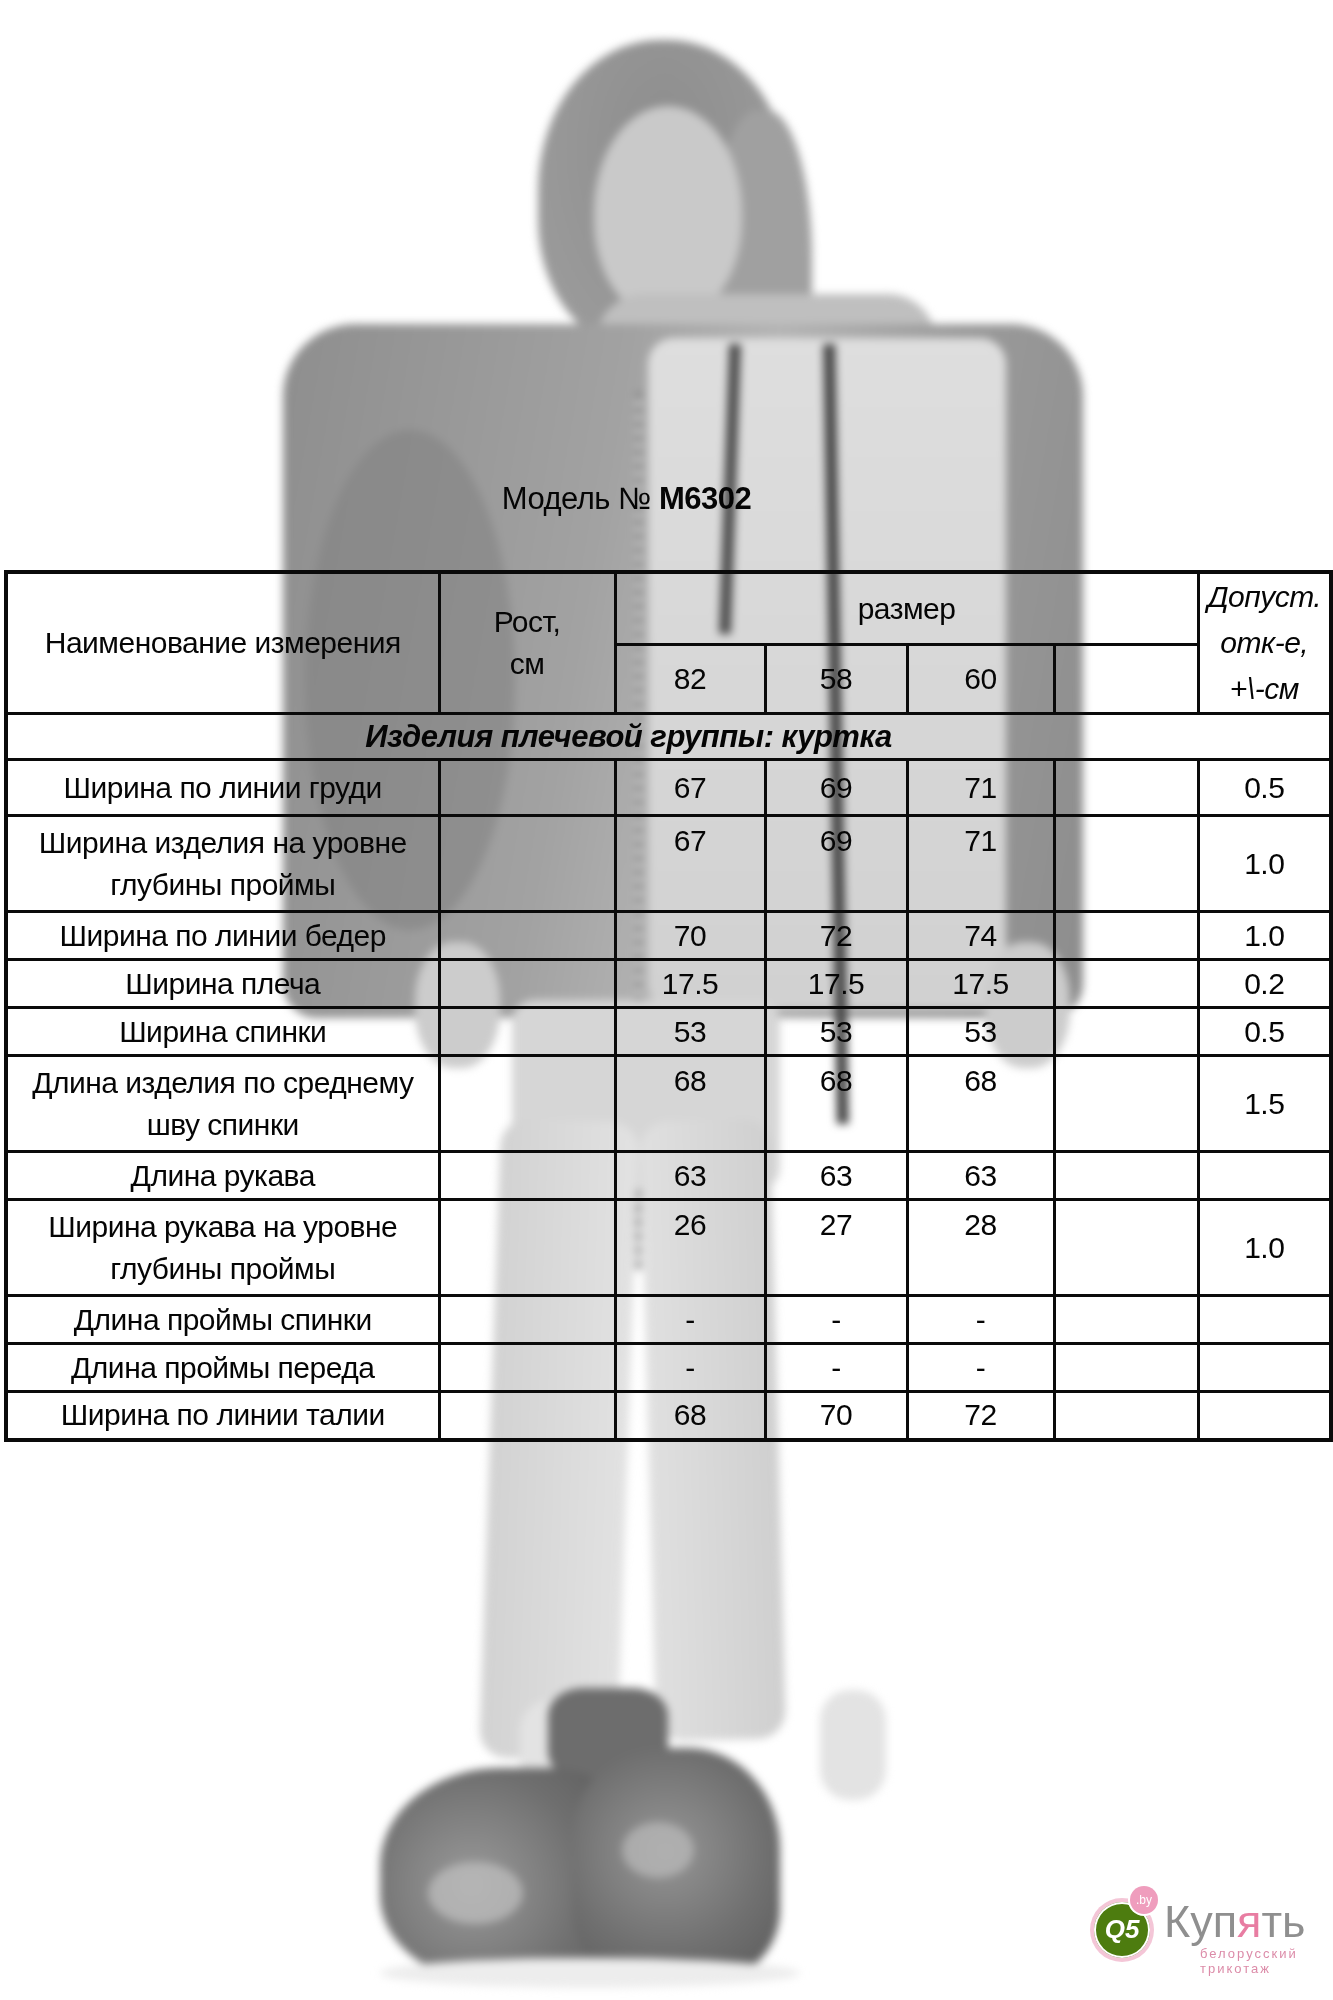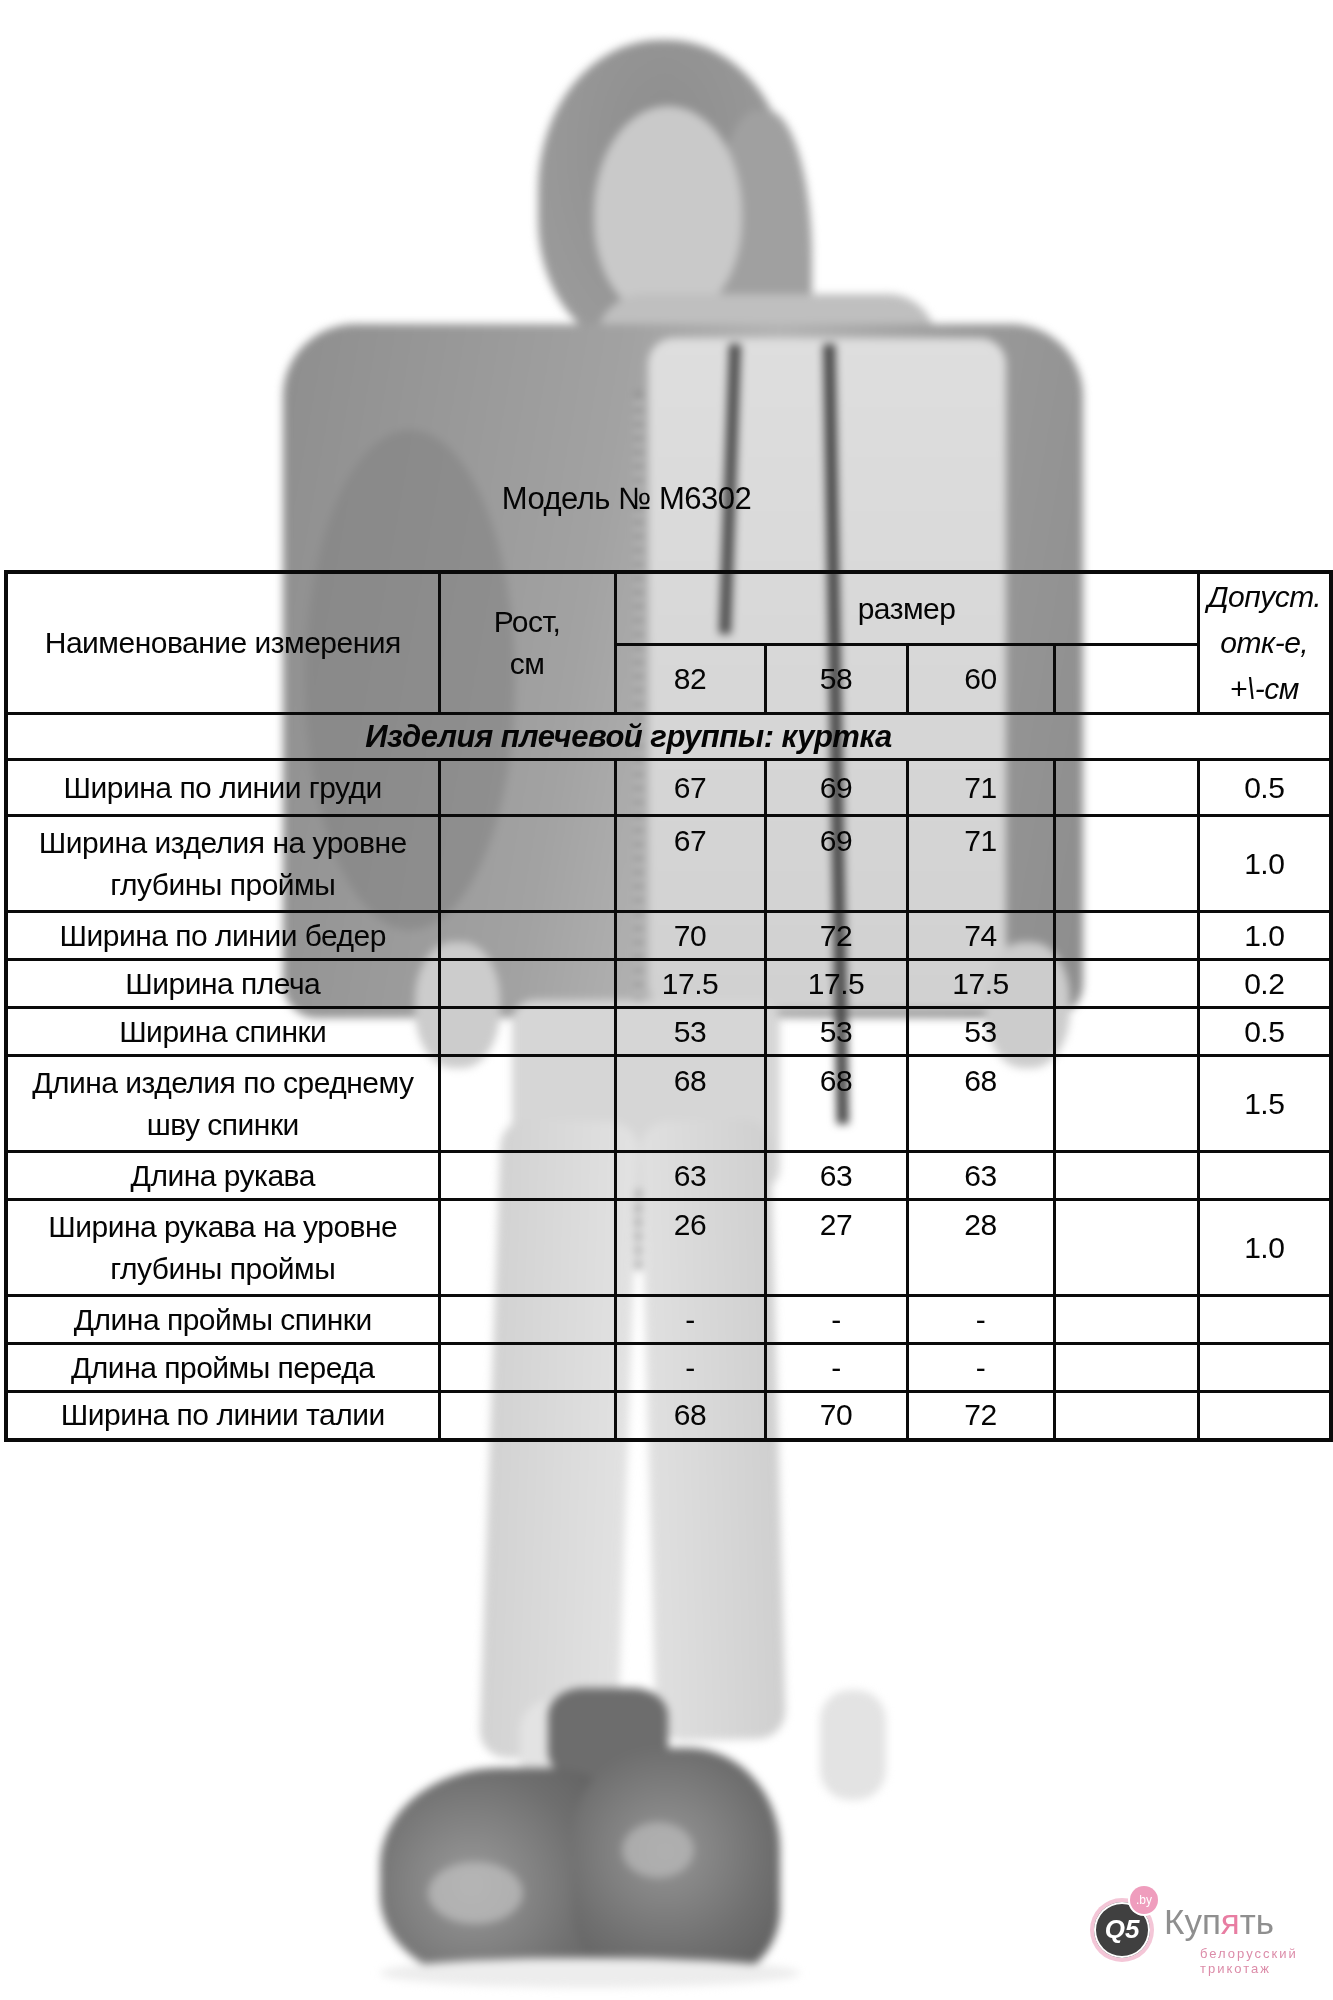--- a/index.html
+++ b/index.html
@@ -30,21 +30,21 @@
   .ph-laces      { left:548px; top:1688px; width:120px; height:92px; background:#6d6d6d; border-radius:30%; }
   .ph-shoe-l     { left:380px; top:1768px; width:262px; height:212px; background:radial-gradient(circle at 35% 55%, #9a9a9a 0%, #6f6f6f 55%, #585858 100%); border-radius:46% 36% 24% 40%; }
   .ph-shoe-r     { left:572px; top:1748px; width:208px; height:230px; background:radial-gradient(circle at 45% 45%, #969696 0%, #707070 58%, #5a5a5a 100%); border-radius:40% 44% 30% 30%; }
   .ph-shine-1    { left:428px; top:1862px; width:95px; height:62px; background:#c0c0c0; border-radius:50%; opacity:.7; }
   .ph-shine-2    { left:622px; top:1822px; width:72px; height:56px; background:#bababa; border-radius:50%; opacity:.7; }
   .ph-floor      { left:380px; top:1958px; width:420px; height:30px; background:#ededed; border-radius:50%; }
 
   
   .titles { position:absolute; left:0; top:482px; width:1253px; text-align:center; z-index:2; letter-spacing:-0.5px; }
   .title-line1 { font-size:31px; font-weight:400; line-height:34px; }
-  .title-line1 .model-no { font-weight:400;margin-top:28px; }
+  .title-line1 .model-no { font-weight:700;margin-top:28px; }
   .title-line2 { font-size:33px; font-weight:700; line-height:36px; margin-top:8px; }
 
   
   table.meas { position:absolute; left:4px; top:570px; width:1325px; z-index:2;
                border-collapse:collapse; table-layout:fixed; border:4px solid #0a0a0a; }
   table.meas td { border:3px solid #0a0a0a; padding:0; text-align:center; vertical-align:middle;
                   font-size:30px; letter-spacing:-0.5px; color:#050505; background:transparent; }
   tr.hdr1 { height:72px; } tr.hdr2 { height:68px; }
   td.h-name   { font-size:31px; }
   td.h-rost   { white-space:pre-line; font-size:31px; line-height:42px; }
@@ -55,27 +55,27 @@
   tr.sec-row td { font-style:italic; font-weight:700; font-size:31px; padding-right:80px; }
   td.name { white-space:pre-line; line-height:42px; }
   tr.single { height:48px; }
   tr.r0     { height:56px; }
   tr.tall   { height:96px; }
   tr.tall td.v { vertical-align:top; line-height:40px; padding-top:4px; }
 
   
   .logo { position:absolute; left:1088px; top:1880px; width:245px; height:100px; z-index:3; }
   .logo-circle { position:absolute; left:6px; top:22px; width:56px; height:56px; border-radius:50%;
-                 background:#404040; color:#fff; font-size:26px; font-weight:700; font-style:italic;
+                 background:#4d7c0f; color:#fff; font-size:26px; font-weight:700; font-style:italic;
                  text-align:center; line-height:54px;
                  box-shadow:0 0 0 4px #f4c6d7, inset 0 0 0 2px #ffffff; }
   .logo-by { position:absolute; left:42px; top:6px; width:28px; height:28px; border-radius:50%;
              background:#ef9dbd; color:#fff; font-size:12px; text-align:center; line-height:28px;
              box-shadow:0 0 0 2px #fff; }
-  .logo-text { position:absolute; left:76px; top:18px; font-size:35px; color:#8f8f8f; line-height:48px; }
+  .logo-text { position:absolute; left:76px; top:18px; font-size:45px; color:#8f8f8f; line-height:48px; }
   .logo-text .pink { color:#e87da2; }
   .logo-tagline { position:absolute; left:112px; top:66px; font-size:13px; color:#dc8ba8; letter-spacing:2px; }
 </style>
 </head>
 <body>
 
 <div class="photo">
   <div class="ph-hair"></div>
   <div class="ph-hair-side"></div>
   <div class="ph-face"></div>

